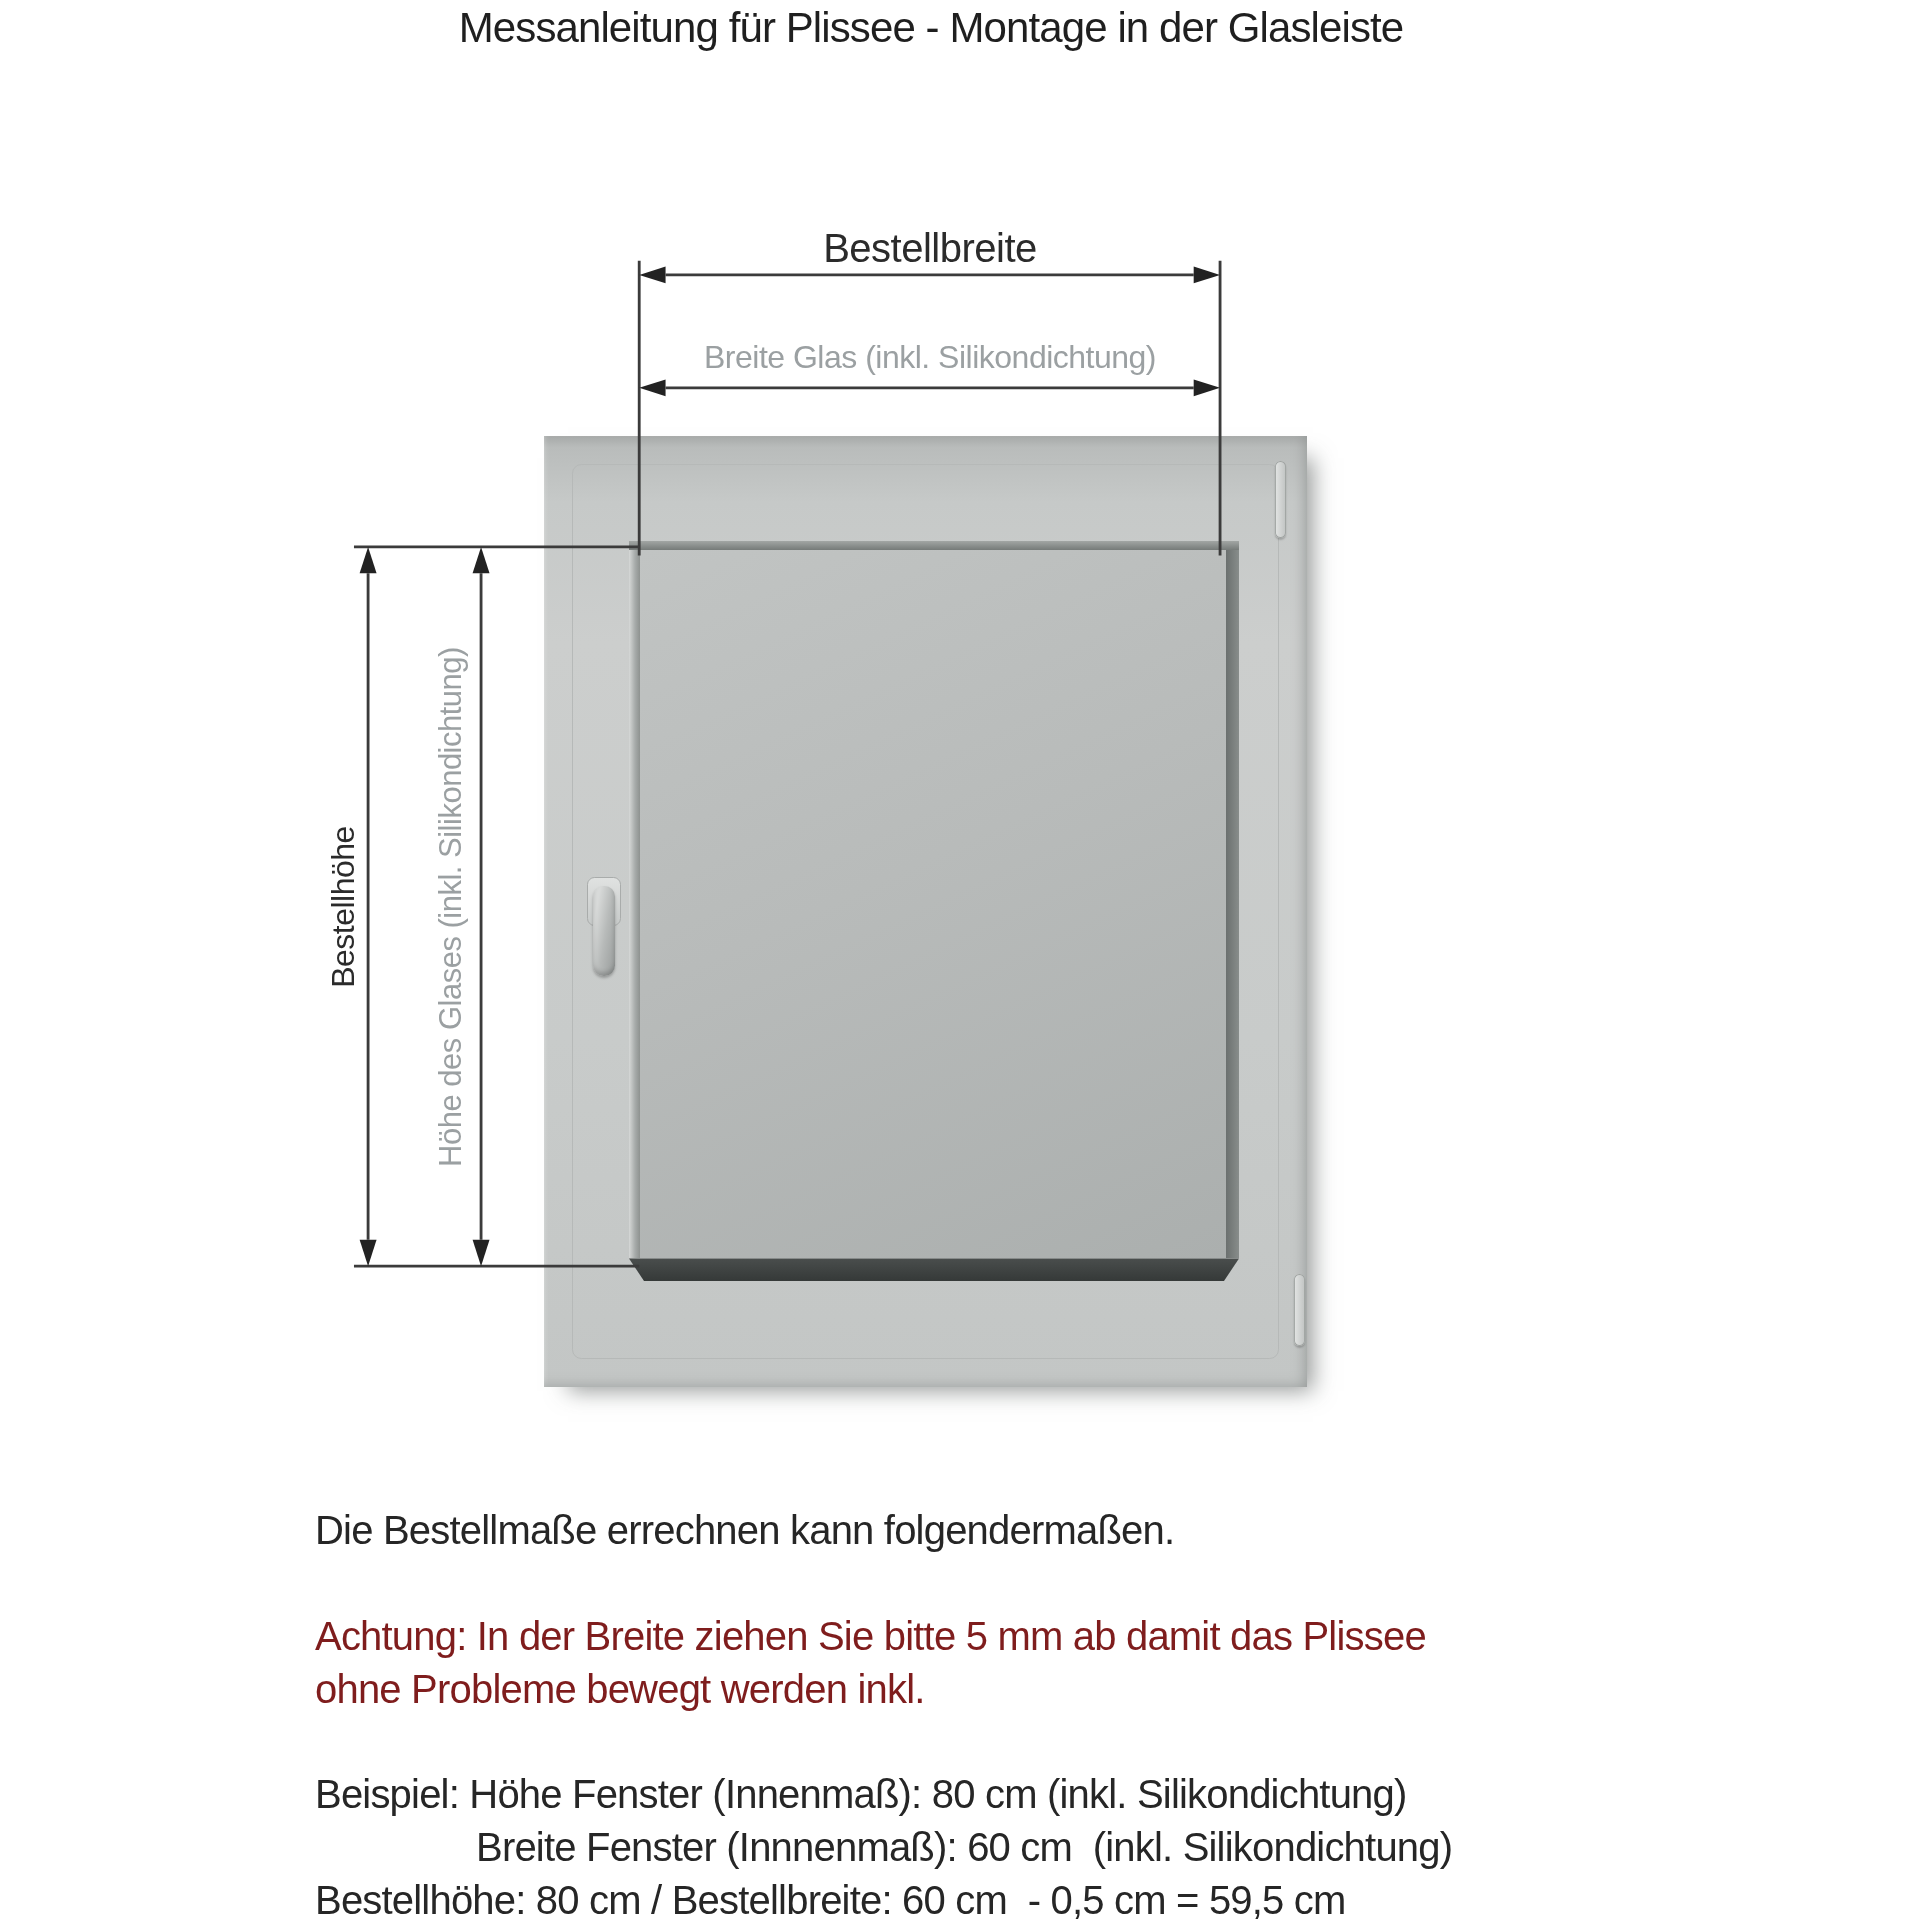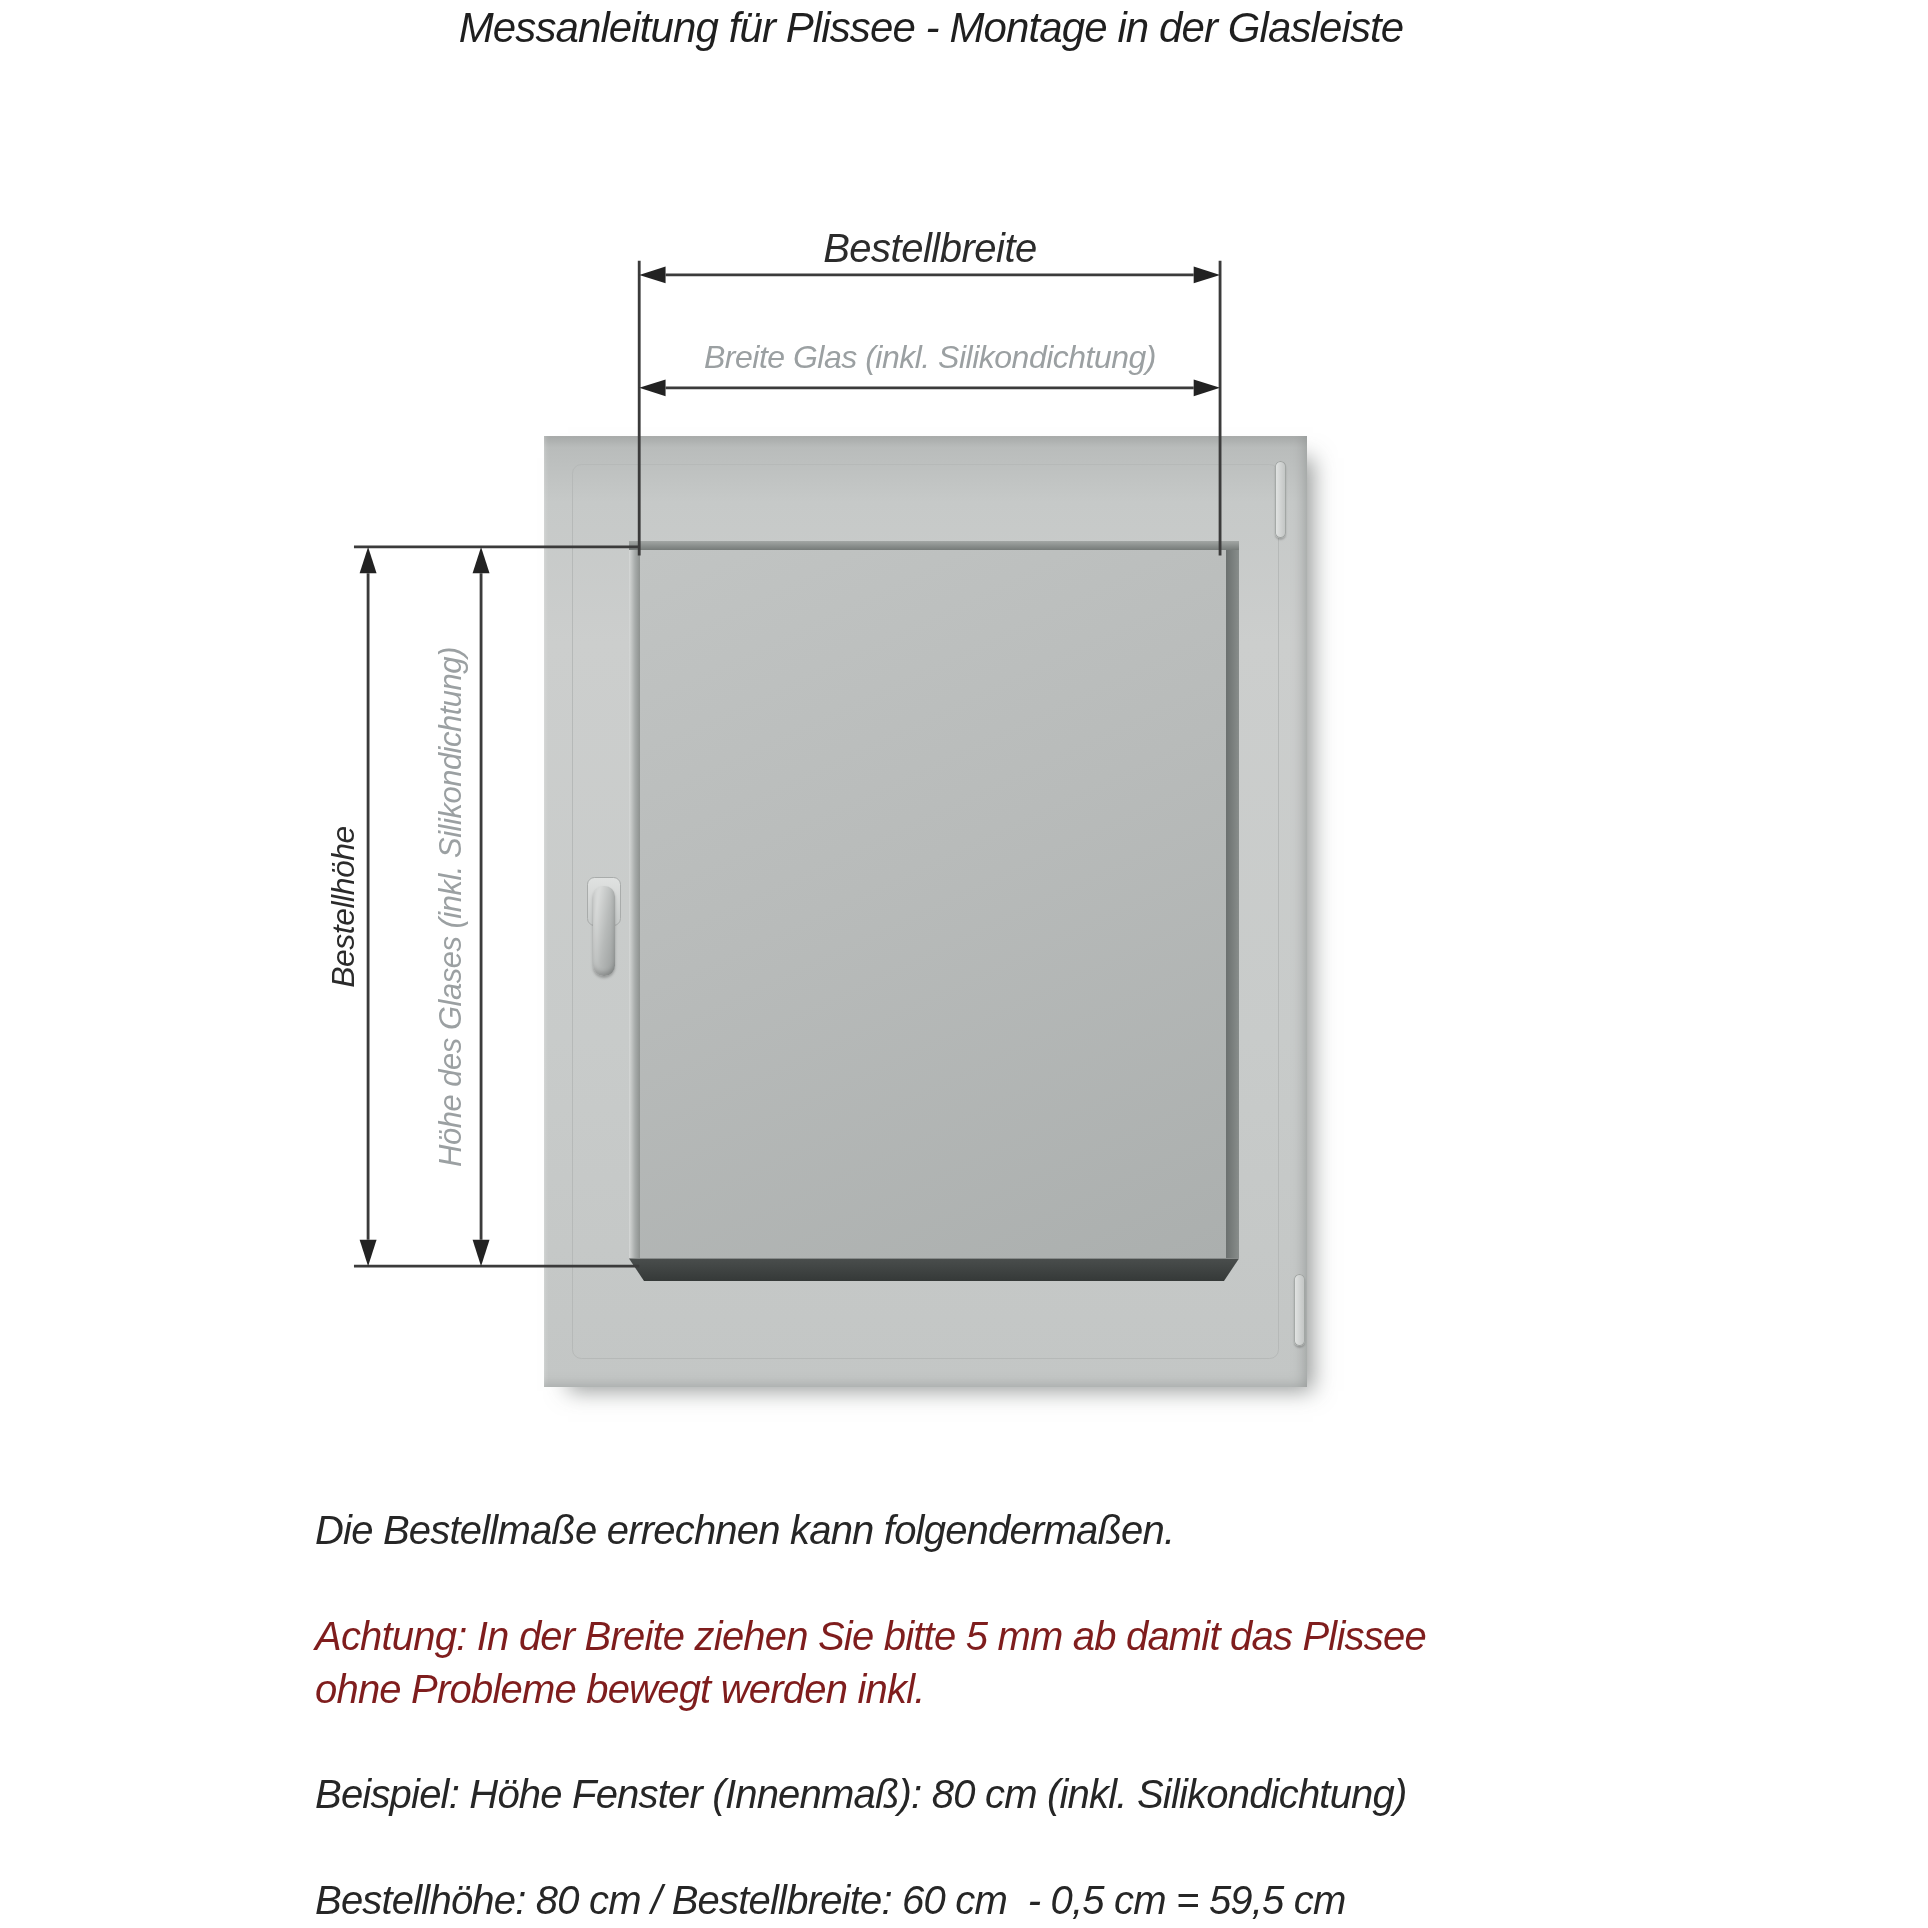--- a/index.html
+++ b/index.html
@@ -1,17 +1,17 @@
 <!DOCTYPE html>
 <html style="font-size:15px"><head>
 <meta charset="utf-8">
 <style>
   html,body{margin:0;padding:0;background:#ffffff;}
   .canvas{position:relative;width:1681px;height:1928px;background:#ffffff;overflow:hidden;
-          font-family:"Liberation Sans", sans-serif;font-style:italic;}
+          font-family:"Liberation Sans", sans-serif;}
 
   
   .title{position:absolute;left:931px;top:3.8px;transform:translateX(-50%);
          font-size:42px;letter-spacing:-0.9px;color:#1f1f1f;white-space:nowrap;}
 
   
   .window{position:absolute;left:544px;top:436px;width:763px;height:951px;
           background:linear-gradient(180deg,#a6a9a8 0px,#b9bcbb 11.3px,#c6c9c8 66px,#cccecd 207px,#c8cbca 603px,#c3c6c5 100%);
           box-shadow:inset -8.5px -6.6px 15px -8.5px #8f9392,
                      inset 2.8px 0 7.5px -5.6px #ffffff,
@@ -108,16 +108,17 @@
 
   <div class="mlabel mdark lab-bestellbreite">Bestellbreite</div>
   <div class="mlabel mgray lab-breiteglas">Breite Glas (inkl. Silikondichtung)</div>
   <div class="mlabel mdark lab-bestellhoehe">Bestellhöhe</div>
   <div class="mlabel mgray lab-hoeheglas">Höhe des Glases (inkl. Silikondichtung)</div>
 
   <div class="note n1">Die Bestellmaße errechnen kann folgendermaßen.</div>
   <div class="note red n3">Achtung: In der Breite ziehen Sie bitte 5 mm ab damit das Plissee</div>
   <div class="note red n4">ohne Probleme bewegt werden inkl.</div>
   <div class="note n5">Beispiel: Höhe Fenster (Innenmaß): 80 cm (inkl. Silikondichtung)</div>
+  <div class="note n6">Breite Fenster (Innnenmaß): 60 cm  (inkl. Silikondichtung)</div>
   <div class="note n7">Bestellhöhe: 80 cm / Bestellbreite: 60 cm  - 0,5 cm = 59,5 cm</div>
 
 </div>
 
 
 </body></html>

